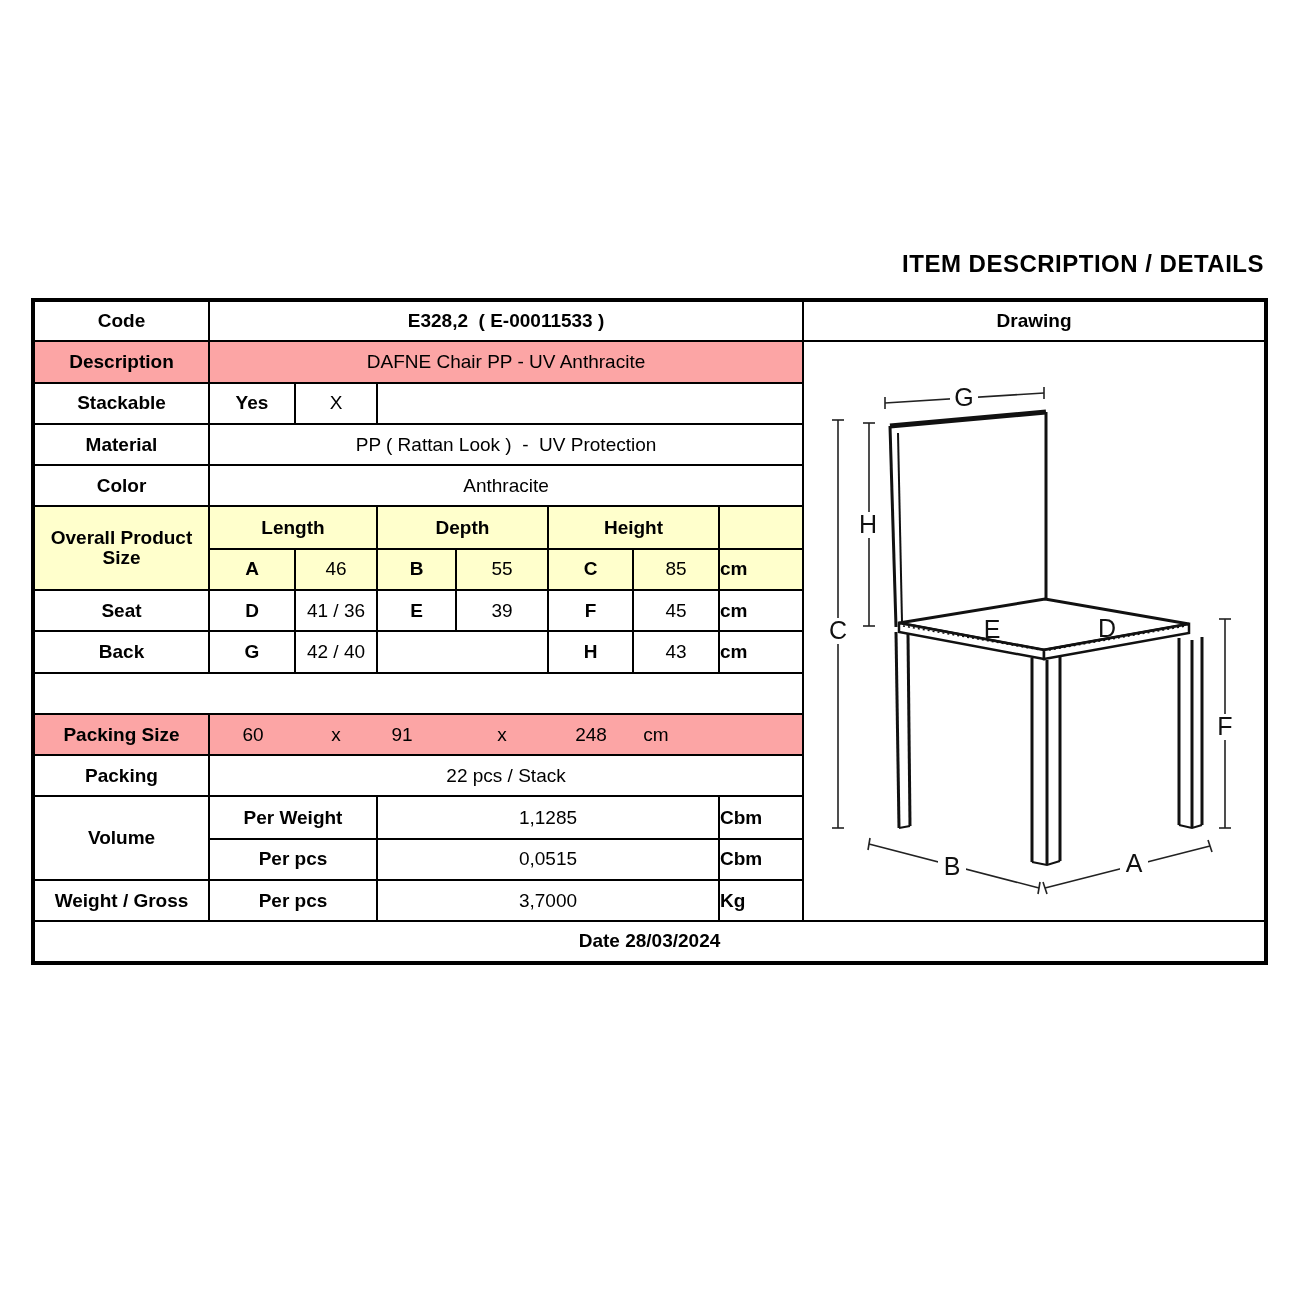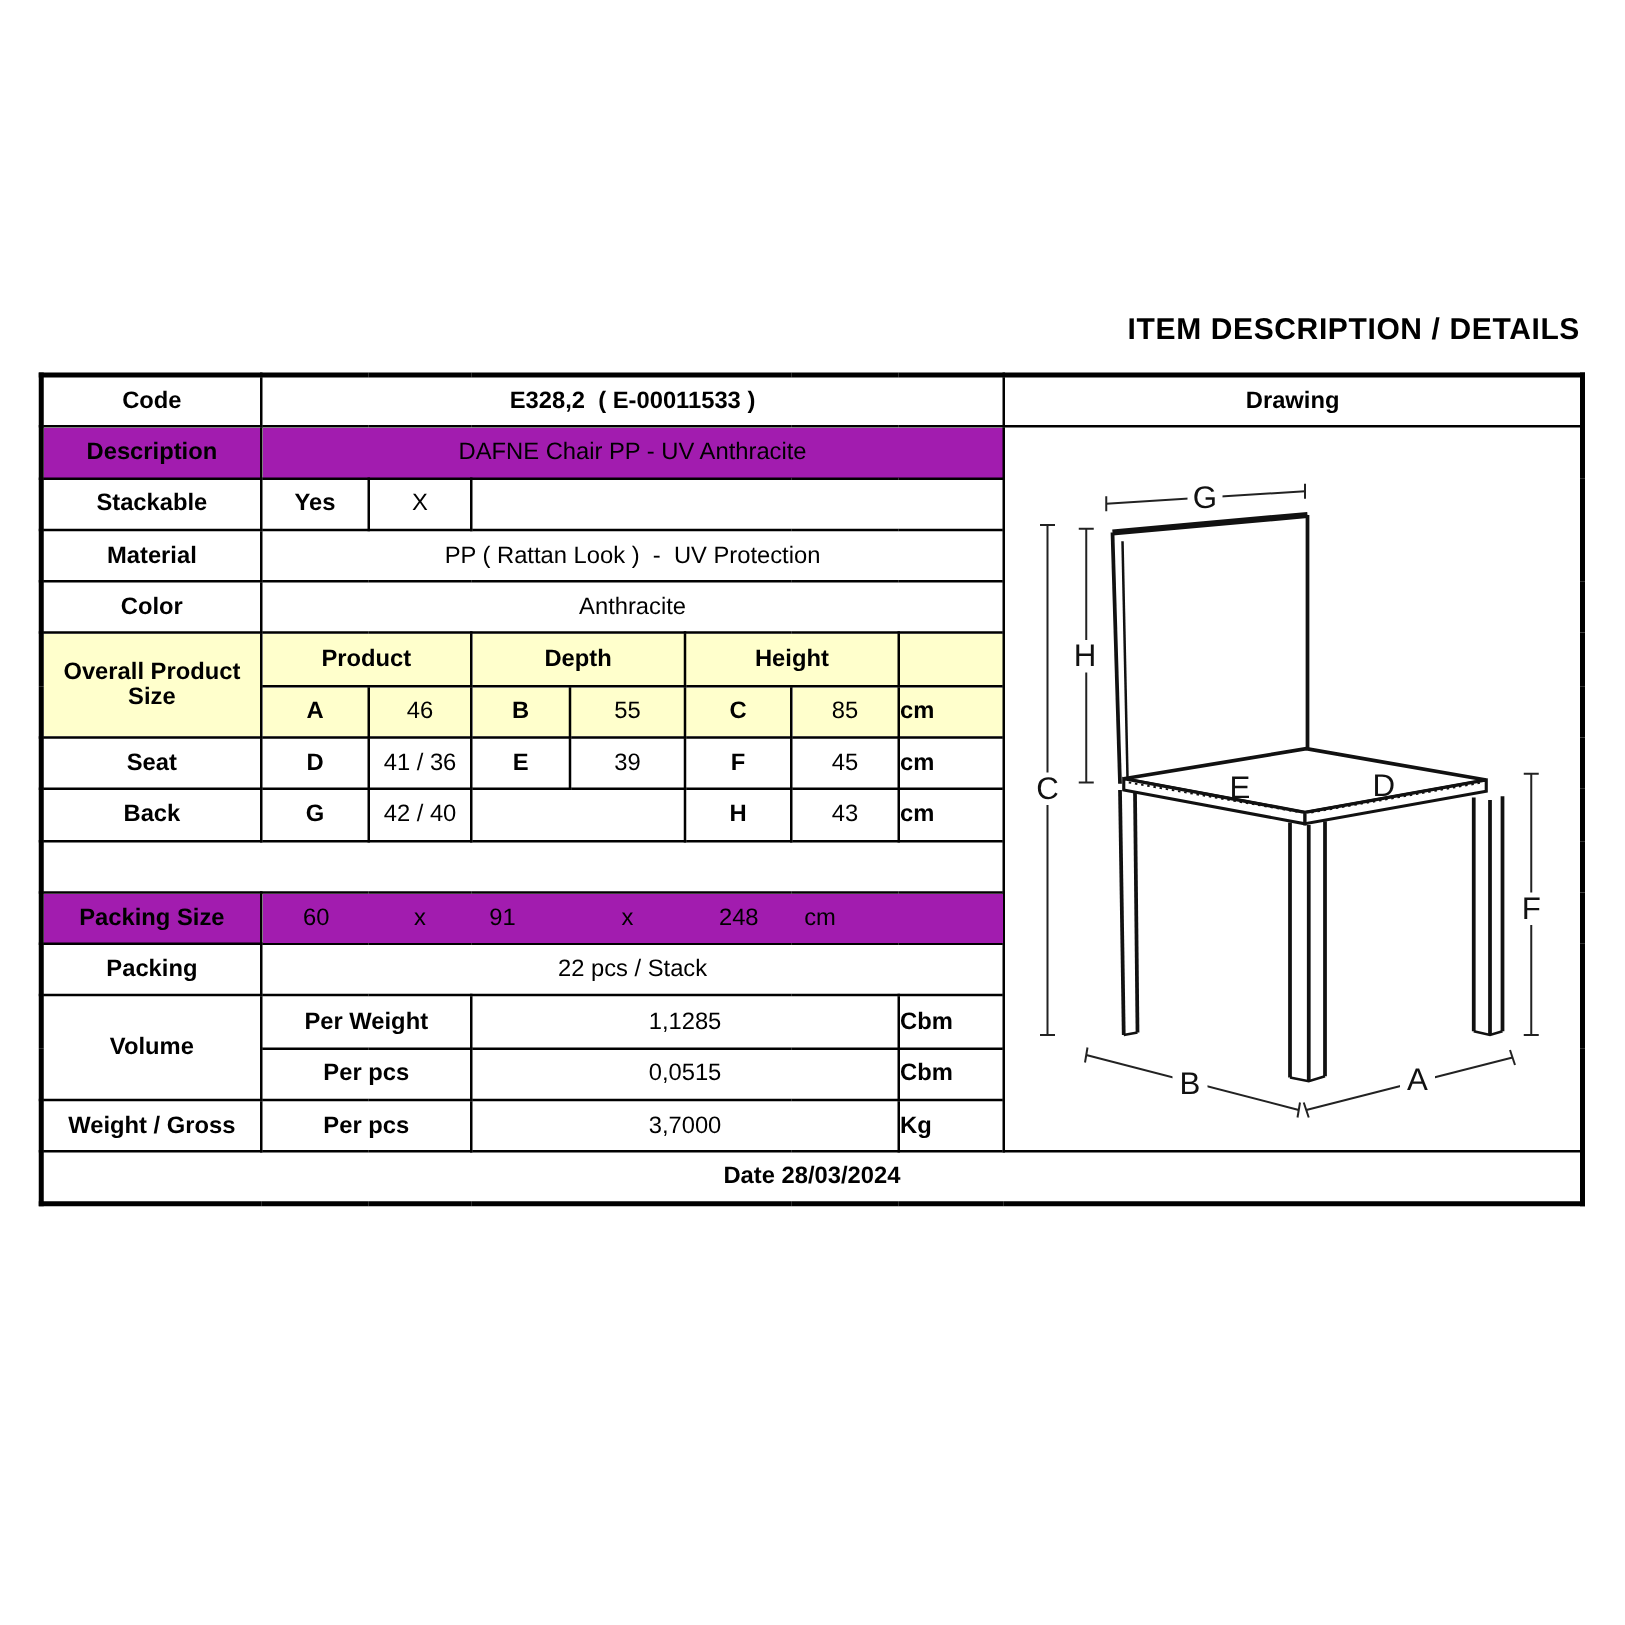--- a/index.html
+++ b/index.html
@@ -20,21 +20,21 @@
     border:2px solid #000;
     font-size:19px;line-height:1.05;
     padding:0;overflow:hidden;vertical-align:middle;
   }
   table.spec tr{height:41.3px;}
   .lbl{font-weight:bold;text-align:center;padding-left:5px;}
   .ctr{text-align:center;}
   .b{font-weight:bold;}
   .pre{white-space:pre;}
   .yellow{background:#FFFFCC;}
-  .gray{background:#a21caf;}
+  .gray{background:#fca5a5;}
   .unit{font-weight:bold;font-size:18px;text-align:left;padding-left:4px;}
   .packrel{position:relative;}
   .packrel span{
     position:absolute;top:50%;transform:translate(-50%,-50%);
   }
   .drawcell{vertical-align:top;padding:0;}
   .drawcell svg{display:block;}
   svg text{font-family:"Liberation Sans",sans-serif;fill:#111;}
 </style>
 </head>
@@ -157,21 +157,21 @@
   <tr>
     <td class="lbl">Color</td>
     <td colspan="7" class="ctr">Anthracite</td>
   </tr>
 
   <tr>
     <td rowspan="2" class="ctr b yellow">
       <div>Overall Product</div>
       <div>Size</div>
     </td>
-    <td colspan="2" class="ctr b yellow">Product</td>
+    <td colspan="2" class="ctr b yellow">Length</td>
     <td colspan="2" class="ctr b yellow">Depth</td>
     <td colspan="2" class="ctr b yellow">Height</td>
     <td class="yellow"></td>
   </tr>
 
   <tr>
     <td class="ctr b yellow">A</td>
     <td class="ctr yellow">46</td>
     <td class="ctr b yellow">B</td>
     <td class="ctr yellow">55</td>

